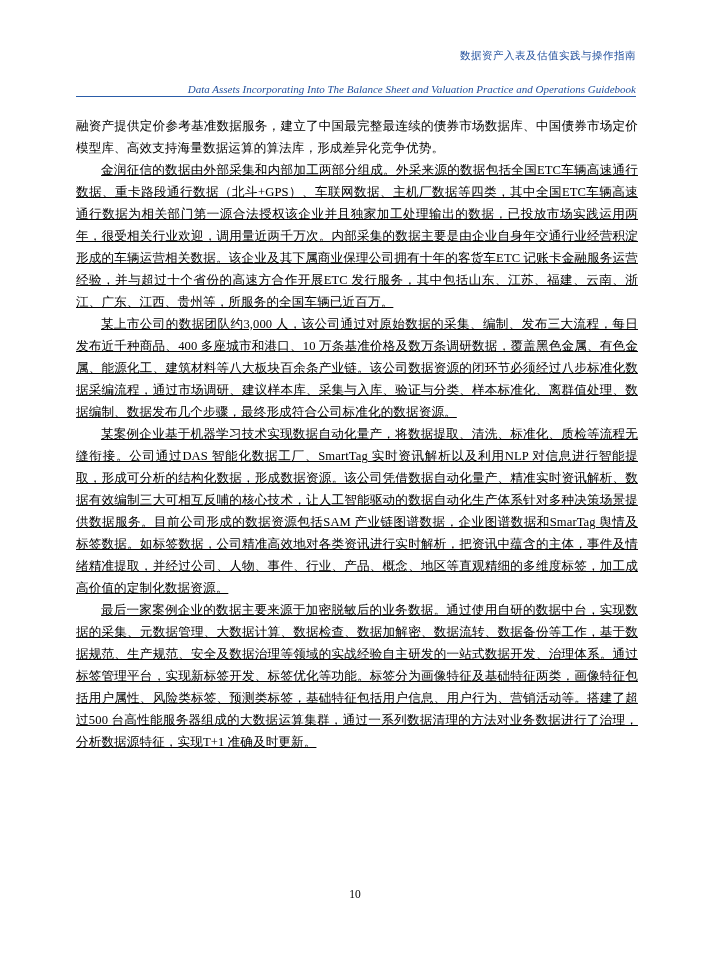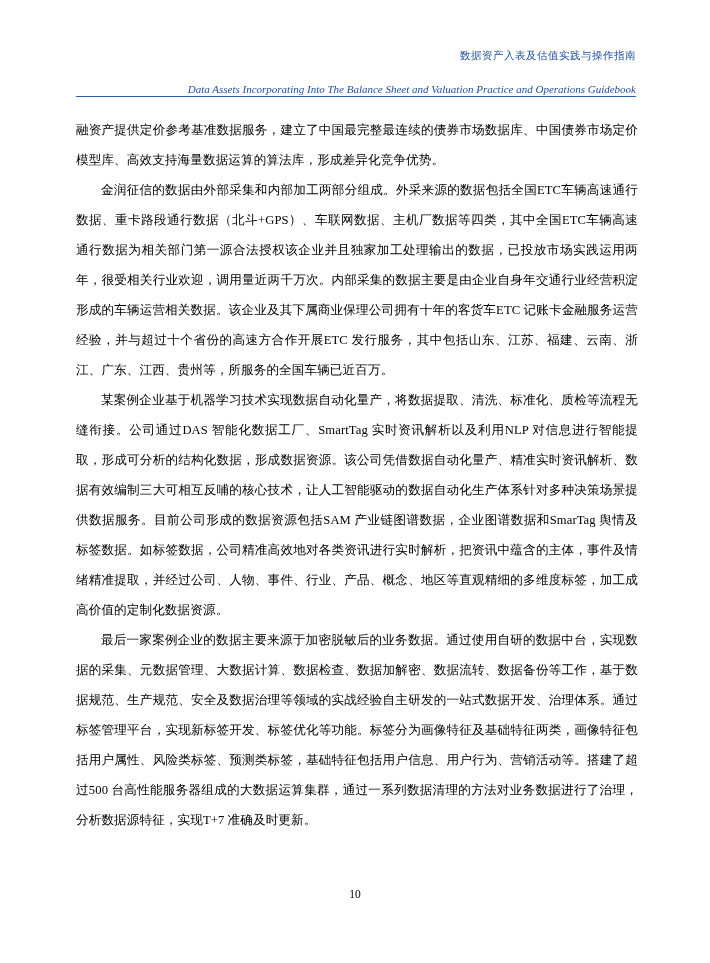--- a/index.html
+++ b/index.html
@@ -53,29 +53,30 @@
     background: #2A5CA8;
   }
   .content {
     position: absolute;
     left: 76px;
     top: 115px;
     width: 562px;
   }
   .para {
     font-size: 12.6px;
-    line-height: 30px;
+    line-height: 22px;
     text-align: justify;
     text-justify: inter-ideograph;
     margin: 0 0 0 0;
     text-indent: 0;
     letter-spacing: 0.1px;
   }
   .para.indent {
     text-indent: 25px;
+    text-decoration: underline;
   }
   .page-number {
     position: absolute;
     left: 0;
     top: 888px;
     width: 710px;
     text-align: center;
     font-size: 11.5px;
     color: #000;
   }
@@ -87,19 +88,20 @@
 
   <div class="header">
     <div class="line1">数据资产入表及估值实践与操作指南</div>
     <div class="line2">Data Assets Incorporating Into The Balance Sheet and Valuation Practice and Operations Guidebook</div>
   </div>
   <div class="header-rule"></div>
 
   <div class="content">
     <p class="para">融资产提供定价参考基准数据服务，建立了中国最完整最连续的债券市场数据库、中国债券市场定价模型库、高效支持海量数据运算的算法库，形成差异化竞争优势。</p>
     <p class="para indent">金润征信的数据由外部采集和内部加工两部分组成。外采来源的数据包括全国ETC车辆高速通行数据、重卡路段通行数据（北斗+GPS）、车联网数据、主机厂数据等四类，其中全国ETC车辆高速通行数据为相关部门第一源合法授权该企业并且独家加工处理输出的数据，已投放市场实践运用两年，很受相关行业欢迎，调用量近两千万次。内部采集的数据主要是由企业自身年交通行业经营积淀形成的车辆运营相关数据。该企业及其下属商业保理公司拥有十年的客货车ETC 记账卡金融服务运营经验，并与超过十个省份的高速方合作开展ETC 发行服务，其中包括山东、江苏、福建、云南、浙江、广东、江西、贵州等，所服务的全国车辆已近百万。</p>
+    <p class="para indent">某上市公司的数据团队约3,000 人，该公司通过对原始数据的采集、编制、发布三大流程，每日发布近千种商品、400 多座城市和港口、10 万条基准价格及数万条调研数据，覆盖黑色金属、有色金属、能源化工、建筑材料等八大板块百余条产业链。该公司数据资源的闭环节必须经过八步标准化数据采编流程，通过市场调研、建议样本库、采集与入库、验证与分类、样本标准化、离群值处理、数据编制、数据发布几个步骤，最终形成符合公司标准化的数据资源。</p>
     <p class="para indent">某案例企业基于机器学习技术实现数据自动化量产，将数据提取、清洗、标准化、质检等流程无缝衔接。公司通过DAS 智能化数据工厂、SmartTag 实时资讯解析以及利用NLP 对信息进行智能提取，形成可分析的结构化数据，形成数据资源。该公司凭借数据自动化量产、精准实时资讯解析、数据有效编制三大可相互反哺的核心技术，让人工智能驱动的数据自动化生产体系针对多种决策场景提供数据服务。目前公司形成的数据资源包括SAM 产业链图谱数据，企业图谱数据和SmarTag 舆情及标签数据。如标签数据，公司精准高效地对各类资讯进行实时解析，把资讯中蕴含的主体，事件及情绪精准提取，并经过公司、人物、事件、行业、产品、概念、地区等直观精细的多维度标签，加工成高价值的定制化数据资源。</p>
-    <p class="para indent">最后一家案例企业的数据主要来源于加密脱敏后的业务数据。通过使用自研的数据中台，实现数据的采集、元数据管理、大数据计算、数据检查、数据加解密、数据流转、数据备份等工作，基于数据规范、生产规范、安全及数据治理等领域的实战经验自主研发的一站式数据开发、治理体系。通过标签管理平台，实现新标签开发、标签优化等功能。标签分为画像特征及基础特征两类，画像特征包括用户属性、风险类标签、预测类标签，基础特征包括用户信息、用户行为、营销活动等。搭建了超过500 台高性能服务器组成的大数据运算集群，通过一系列数据清理的方法对业务数据进行了治理，分析数据源特征，实现T+7 准确及时更新。</p>
+    <p class="para indent">最后一家案例企业的数据主要来源于加密脱敏后的业务数据。通过使用自研的数据中台，实现数据的采集、元数据管理、大数据计算、数据检查、数据加解密、数据流转、数据备份等工作，基于数据规范、生产规范、安全及数据治理等领域的实战经验自主研发的一站式数据开发、治理体系。通过标签管理平台，实现新标签开发、标签优化等功能。标签分为画像特征及基础特征两类，画像特征包括用户属性、风险类标签、预测类标签，基础特征包括用户信息、用户行为、营销活动等。搭建了超过500 台高性能服务器组成的大数据运算集群，通过一系列数据清理的方法对业务数据进行了治理，分析数据源特征，实现T+1 准确及时更新。</p>
   </div>
 
   <div class="page-number">10</div>
 
 </div>
 
 </body></html>

